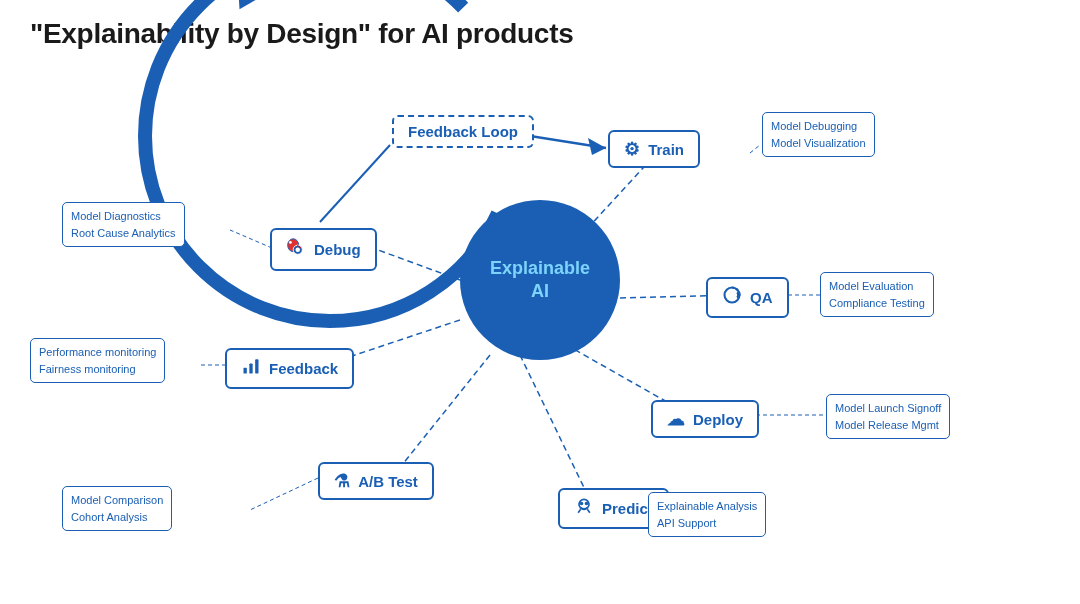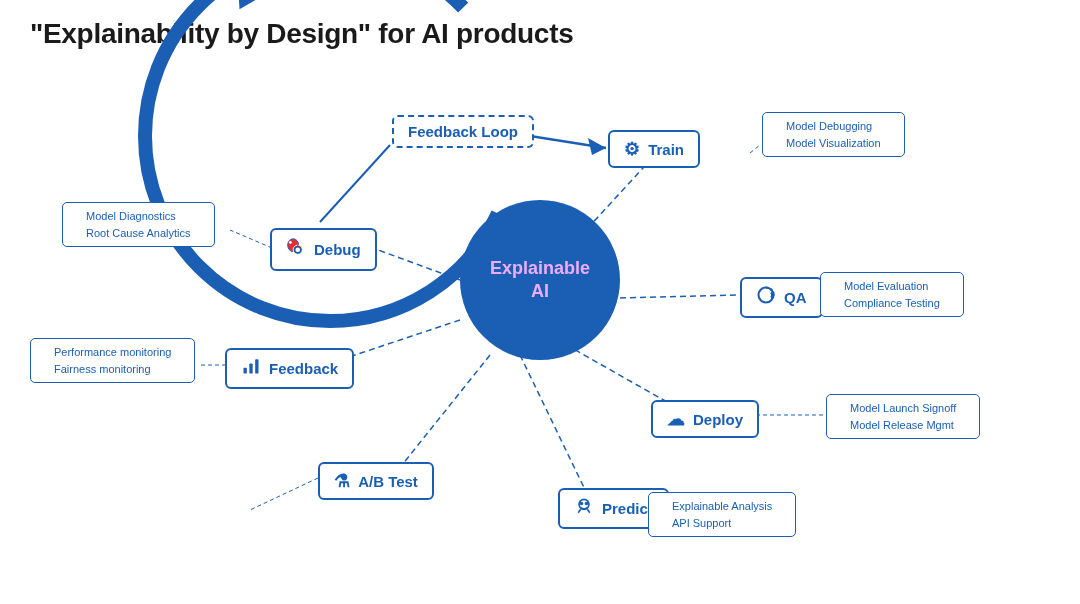--- a/index.html
+++ b/index.html
@@ -40,21 +40,21 @@
       left: 50%;
       transform: translate(-50%, -40%);
       display: flex;
       align-items: center;
       justify-content: center;
       flex-direction: column;
       z-index: 10;
     }
 
     .center-circle-text {
-      color: #f0abfc;
+      color: #7dd3fc;
       font-size: 18px;
       font-weight: 700;
       text-align: center;
       line-height: 1.3;
     }
 
     
     .ring-svg {
       position: absolute;
       top: 50%;
@@ -86,21 +86,21 @@
     .node-icon {
       font-size: 18px;
     }
 
     
     .info-box {
       position: absolute;
       background: white;
       border: 1.5px solid #1a5fb4;
       border-radius: 5px;
-      padding: 5px 23px;
+      padding: 5px 8px;
       font-size: 11px;
       color: #1a5fb4;
       line-height: 1.5;
       z-index: 20;
       white-space: nowrap;
     }
 
     
     .connector-svg {
       position: absolute;
@@ -162,21 +162,21 @@
 
     <line x1="492" y1="130" x2="606" y2="148" stroke="#1a5fb4" stroke-width="2.5"></line>
     <polygon points="606,148 588,138 592,155" fill="#1a5fb4"></polygon>
   </svg>
 
   <div class="node-box" style="top: 130px; left: 608px;">
     <span class="node-icon">⚙</span>
     <span>Train</span>
   </div>
 
-  <div class="node-box" style="top: 277px; left: 740px;">
+  <div class="node-box" style="top: 277px; left: 706px;">
     <span class="node-icon">
       <svg width="20" height="20" viewBox="0 0 24 24" fill="none" stroke="#1a5fb4" stroke-width="2.5">
         <circle cx="12" cy="12" r="9"></circle>
         <path d="M12 3 A9 9 0 0 1 21 12" stroke-dasharray="3,2"></path>
         <polyline points="18,9 21,12 18,15" fill="#1a5fb4" stroke="#1a5fb4"></polyline>
       </svg>
     </span>
     <span>QA</span>
   </div>
 
@@ -248,20 +248,24 @@
   <div class="info-box" style="top: 394px; left: 826px;">
     <div>Model Launch Signoff</div>
     <div>Model Release Mgmt</div>
   </div>
 
   <div class="info-box" style="top: 492px; left: 648px;">
     <div>Explainable Analysis</div>
     <div>API  Support</div>
   </div>
 
+  <div class="info-box" style="top: 486px; left: 62px;">
+    <div>Model Comparison</div>
+    <div>Cohort Analysis</div>
+  </div>
 
   <div class="info-box" style="top: 338px; left: 30px;">
     <div>Performance monitoring</div>
     <div>Fairness monitoring</div>
   </div>
 
   <div class="info-box" style="top: 202px; left: 62px;">
     <div>Model Diagnostics</div>
     <div>Root Cause Analytics</div>
   </div>

